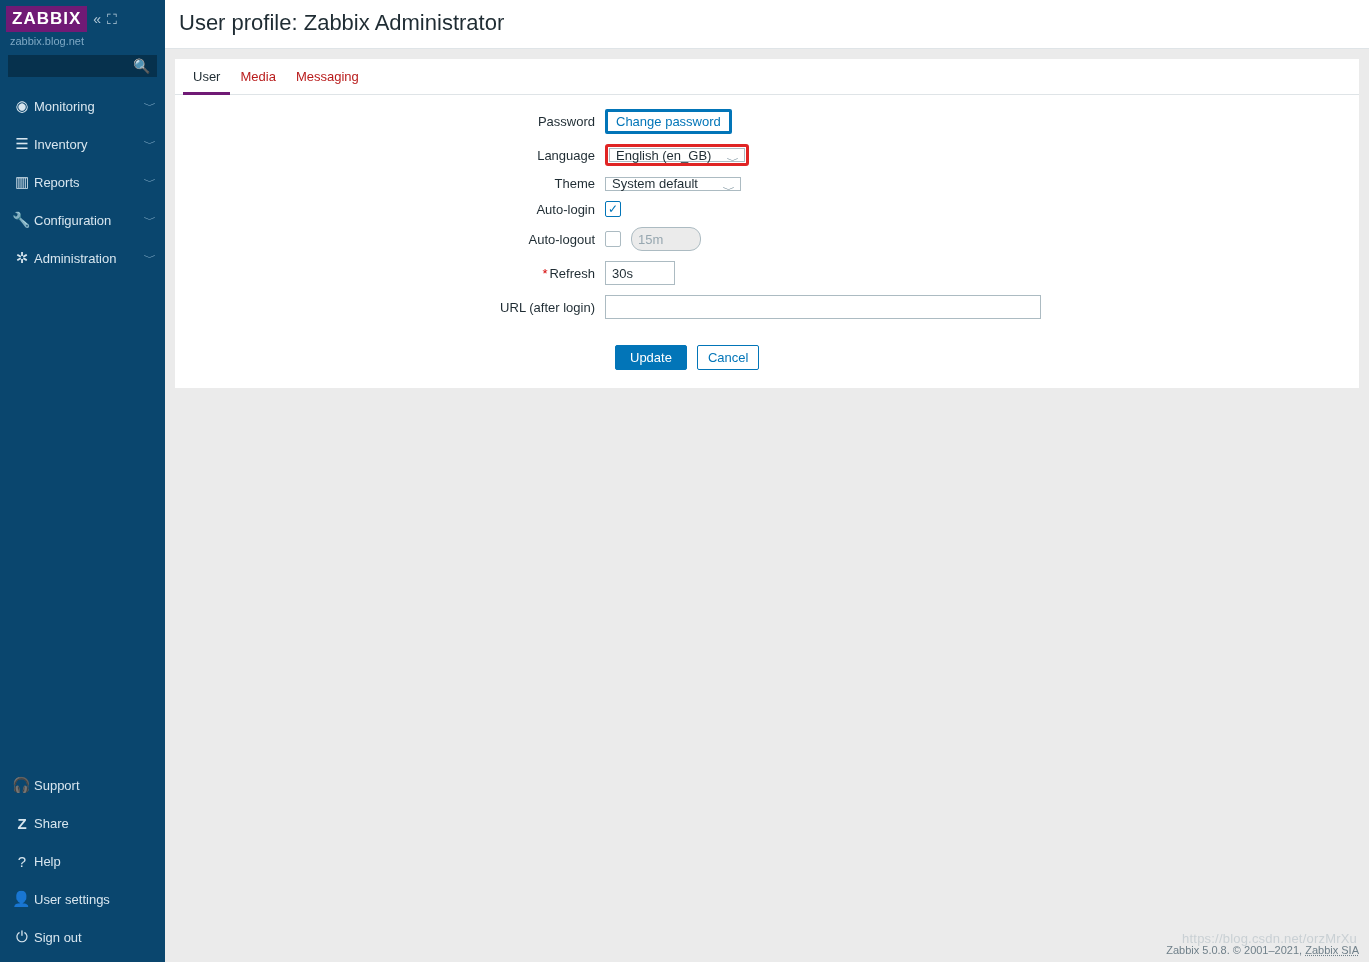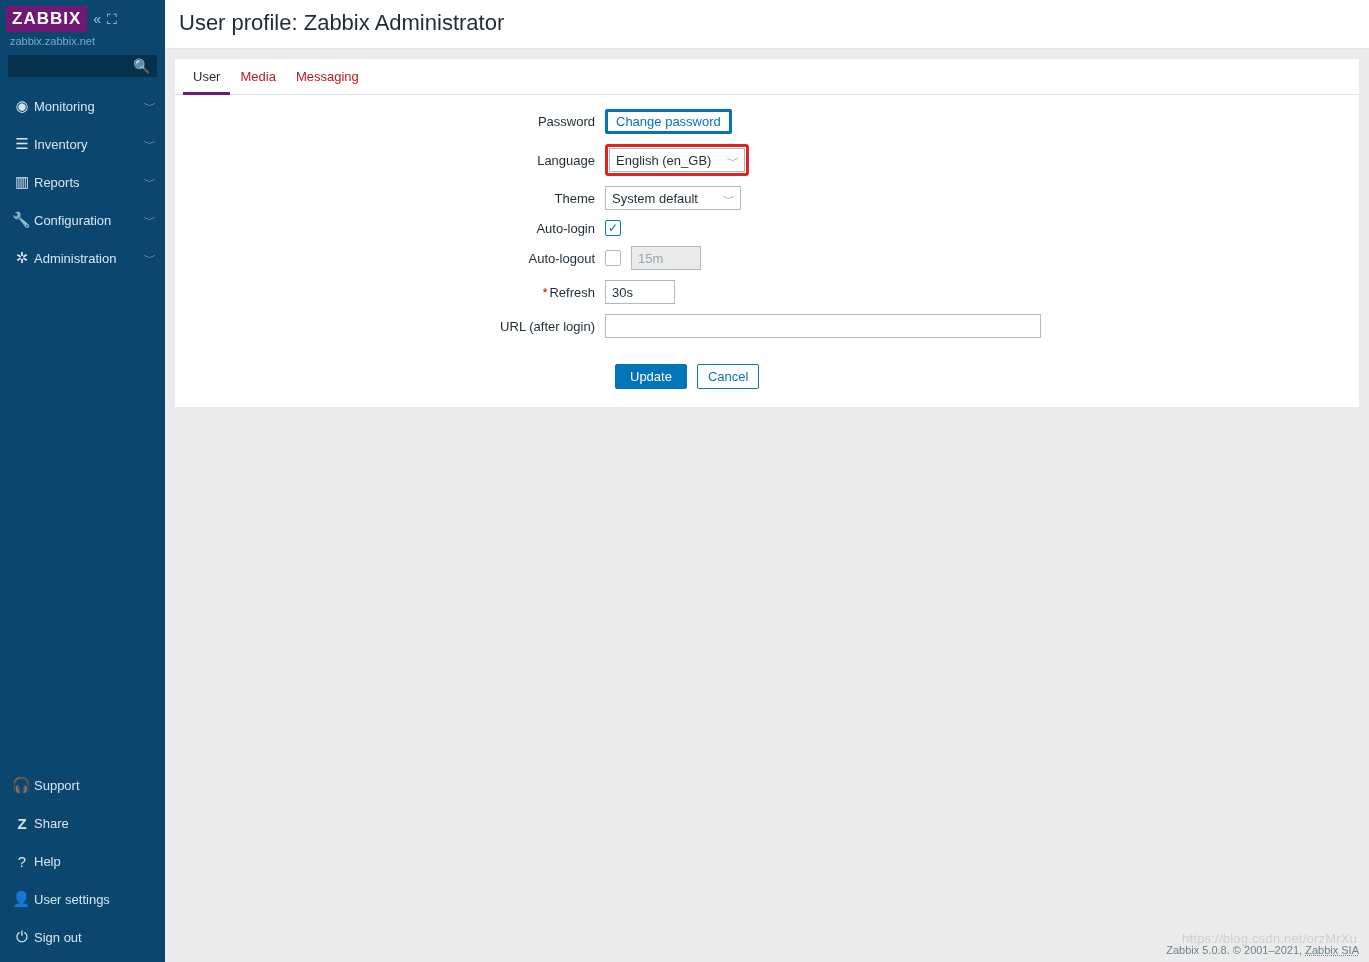--- a/index.html
+++ b/index.html
@@ -41,21 +41,21 @@
   .form { padding: 14px 0 18px 0; }
   .form-row { display: flex; align-items: center; margin-bottom: 10px; }
   .form-label { width: 430px; text-align: right; padding-right: 10px; color: #1f2c33; font-size: 13px; }
   .form-label .req { color: #d40000; margin-right: 2px; }
   .form-field { display: flex; align-items: center; gap: 10px; }
 
   .btn-outline { background: #fff; border: 1px solid #0275b8; color: #0275b8; padding: 4px 10px; border-radius: 2px; cursor: pointer; font-size: 13px; }
   .btn-outline.focus { box-shadow: 0 0 0 1px #0275b8 inset; border: 2px solid #0275b8; padding: 3px 9px; }
   .btn-primary { background: #0275b8; border: 1px solid #0275b8; color: #fff; padding: 4px 14px; border-radius: 2px; cursor: pointer; font-size: 13px; }
 
-  .zselect { position: relative; border: 1px solid #acbbc2; background: #fff; height: 24px; display: flex; align-items: center; padding: 0 22px 0 6px; cursor: pointer; min-width: 136px; font-size: 13px; color:#1f2c33; }
+  .zselect { position: relative; border: 1px solid #acbbc2; background: #fff; height: 14px; display: flex; align-items: center; padding: 0 22px 0 6px; cursor: pointer; min-width: 136px; font-size: 13px; color:#1f2c33; }
   .zselect .sel-caret { position: absolute; right: 6px; top: 5px; font-size: 10px; color: #768d99; transform: scaleX(1.3); }
   .select-highlight { border: 3px solid #e02424; border-radius: 3px; padding: 1px; display: inline-block; }
   .select-highlight .zselect { border: 1px solid #acbbc2; }
 
   .zcheckbox { width: 16px; height: 16px; border: 1px solid #0275b8; border-radius: 2px; display: inline-flex; align-items: center; justify-content: center; color: #0275b8; font-size: 12px; cursor: pointer; background:#fff; }
   .zcheckbox.unchecked { border-color: #acbbc2; color: transparent; }
 
   .zinput { border: 1px solid #acbbc2; height: 24px; padding: 0 6px; font-size: 13px; color: #1f2c33; }
   .zinput.num { width: 70px; text-align: right; }
   .zinput.disabled { background: #ebebeb; color: #97a7b0; }
@@ -70,21 +70,21 @@
 </style>
 </head>
 <body>
 
 <aside class="sidebar">
   <div class="sb-top">
     <span class="logo-box">ZABBIX</span>
     <span class="sb-collapse">«</span>
     <span class="sb-full">⛶</span>
   </div>
-  <div class="sb-host">zabbix.zabbix.net</div>
+  <div class="sb-host">zabbix.blog.net</div>
   <div class="sb-search">
     <input type="text" style="">
     <span class="srch-icon">🔍</span>
   </div>
 
   <ul class="sb-nav">
     <li>
       <span class="mi-icon">◉</span>
       <span class="mi-label">Monitoring</span>
       <span class="mi-chev">﹀</span>
@@ -180,21 +180,21 @@
         <div class="form-label">Auto-login</div>
         <div class="form-field">
           <span class="zcheckbox">✓</span>
         </div>
       </div>
 
       <div class="form-row">
         <div class="form-label">Auto-logout</div>
         <div class="form-field">
           <span class="zcheckbox unchecked">✓</span>
-          <input class="zinput num disabled" style="text-align: left;" disabled="" value="15m">
+          <input class="zinput num disabled" style="text-align: left; border-radius: 11px;" disabled="" value="15m">
         </div>
       </div>
 
       <div class="form-row">
         <div class="form-label"><span class="req">*</span><span>Refresh</span></div>
         <div class="form-field">
           <input class="zinput num" style="text-align: left;" value="30s">
         </div>
       </div>
 

